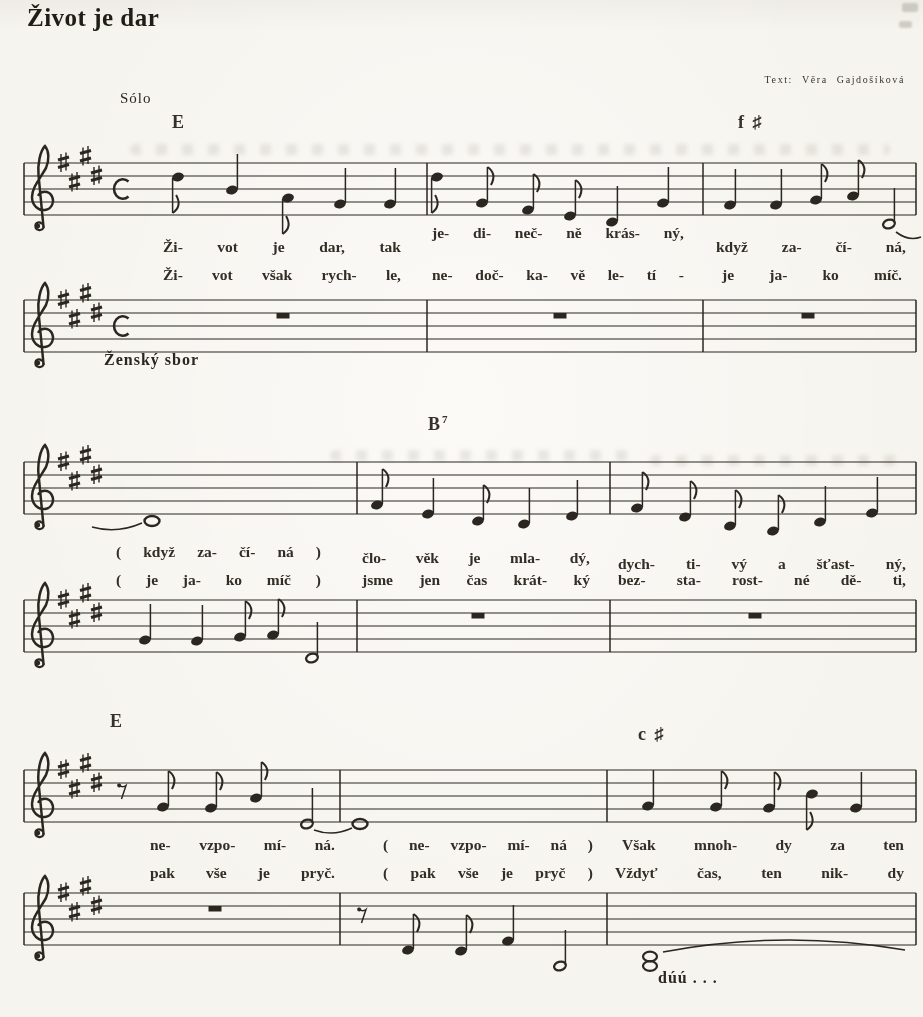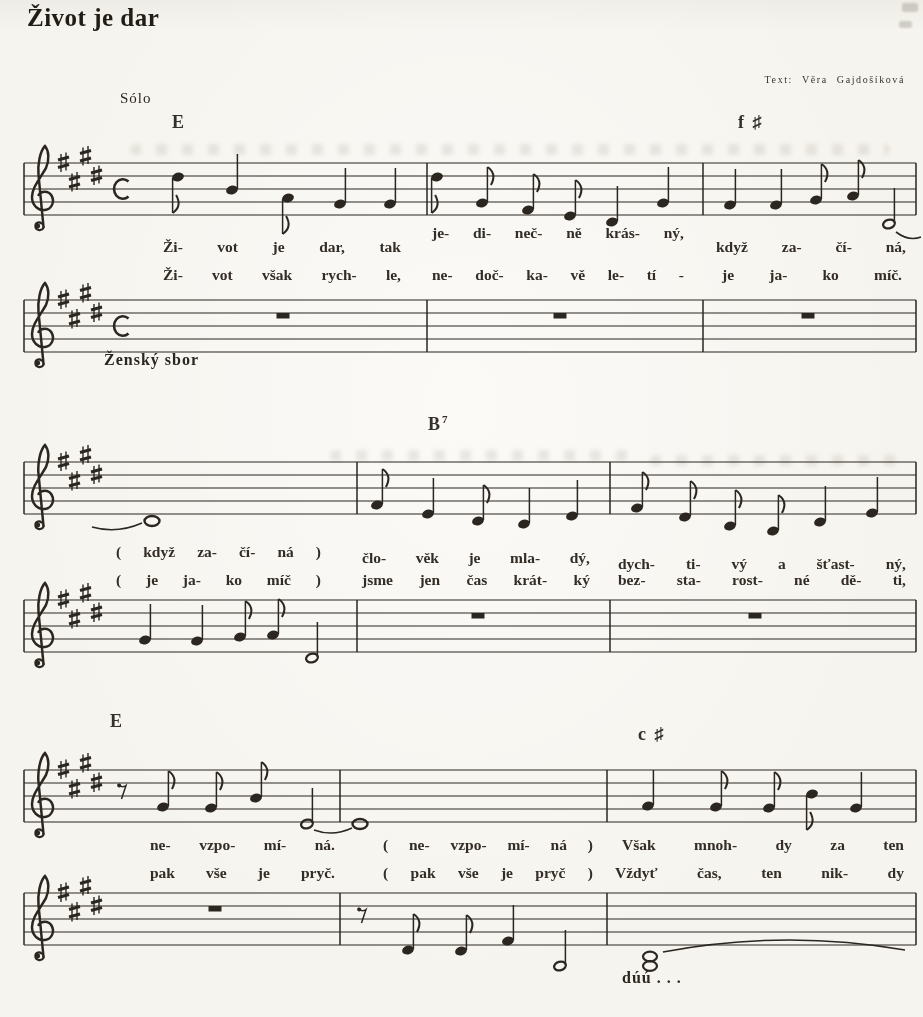--- a/index.html
+++ b/index.html
@@ -15,21 +15,21 @@
   .abs{position:absolute;}
   .title{
     font-size:25px; font-weight:700; letter-spacing:.5px; color:#211c16;
     left:27px; top:4px; margin:0;
   }
   .credit{
     right:18px; top:74px; font-size:10px; font-weight:400; letter-spacing:1.6px; word-spacing:5px; color:#3a342c;
   }
   .solo{ left:120px; top:90px; font-size:15px; font-weight:400; letter-spacing:1px;}
   .choir{ left:104px; top:351px; font-size:16px; font-weight:700; letter-spacing:1px;}
-  .duu{ left:622px; top:969px; font-size:16px; font-weight:600; letter-spacing:1px;}
+  .duu{ left:658px; top:969px; font-size:16px; font-weight:600; letter-spacing:1px;}
   .chord{ font-size:18px; font-weight:600; letter-spacing:2px; color:#35302a;}
   .chord sup{ font-size:11px; }
   .lyr{
     font-size:15.5px; font-weight:600; color:#332d26; white-space:nowrap;
   }
   .spread{ display:flex; justify-content:space-between; }
   svg{ position:absolute; left:0; top:0; }
   .bleed{
     position:absolute; height:11px; border-radius:5px;
     background:repeating-linear-gradient(90deg, rgba(122,115,103,.5) 0 11px, rgba(0,0,0,0) 11px 26px);

